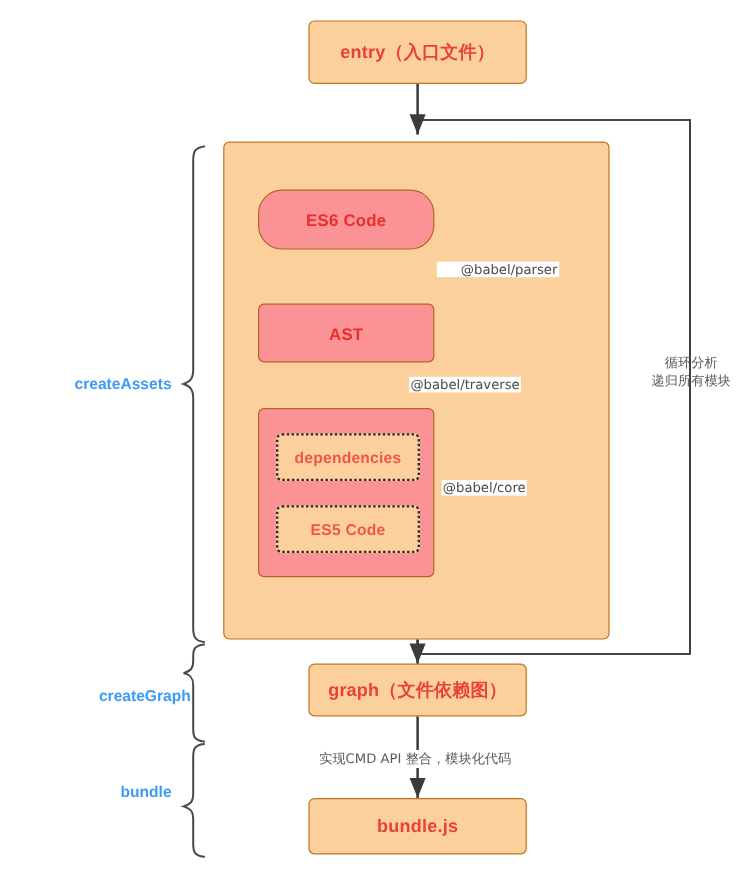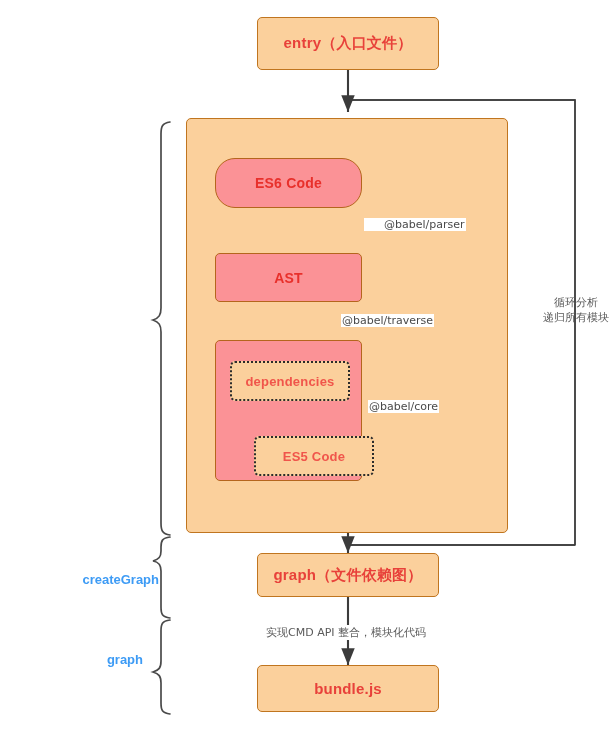--- a/index.html
+++ b/index.html
@@ -154,21 +154,21 @@
   <div class="node pink fs14" style="left:215px; top:253px; width:147px; height:49px;">
     <span>AST</span>
   </div>
 
   <div class="node pinkgroup" style="left:215px; top:340px; width:147px; height:141px;"></div>
 
   <div class="node dotted fs13" style="left:230px; top:361px; width:120px; height:40px;">
     <span>dependencies</span>
   </div>
 
-  <div class="node dotted fs13" style="left:230px; top:436px; width:120px; height:40px;margin-left:24px;">
+  <div class="node dotted fs13" style="left:230px; top:421px; width:120px; height:40px;">
     <span>ES5 Code</span>
   </div>
 
   <div class="node orange fs15" style="left:257px; top:553px; width:182px; height:44px;">
     <span>graph（文件依赖图）</span>
   </div>
 
   <div class="node orange fs15" style="left:257px; top:665px; width:182px; height:47px;text-align:right;">
     <span>bundle.js</span>
   </div>
@@ -179,18 +179,19 @@
 
   <div class="edge-label" style="left:368px; top:400px;">@babel/core</div>
 
   <div class="edge-label plain" style="left:536px; top:296px; width:78px; font-size:11px; color:#5a5a5a; text-align:center;">
     <div>循环分析</div>
     <div>递归所有模块</div>
   </div>
 
   <div class="edge-label" style="left:265px; top:625px; color:#5a5a5a;">实现CMD API 整合，模块化代码</div>
 
+  <div class="brace-label" style="left:0px; top:312px; width:143px;">createAssets</div>
 
   <div class="brace-label" style="left:0px; top:572px; width:143px;margin-left:16px;">createGraph</div>
 
-  <div class="brace-label" style="left:0px; top:652px; width:143px;">graph</div>
+  <div class="brace-label" style="left:0px; top:652px; width:143px;">bundle</div>
 
 </div>
 
 </body></html>

